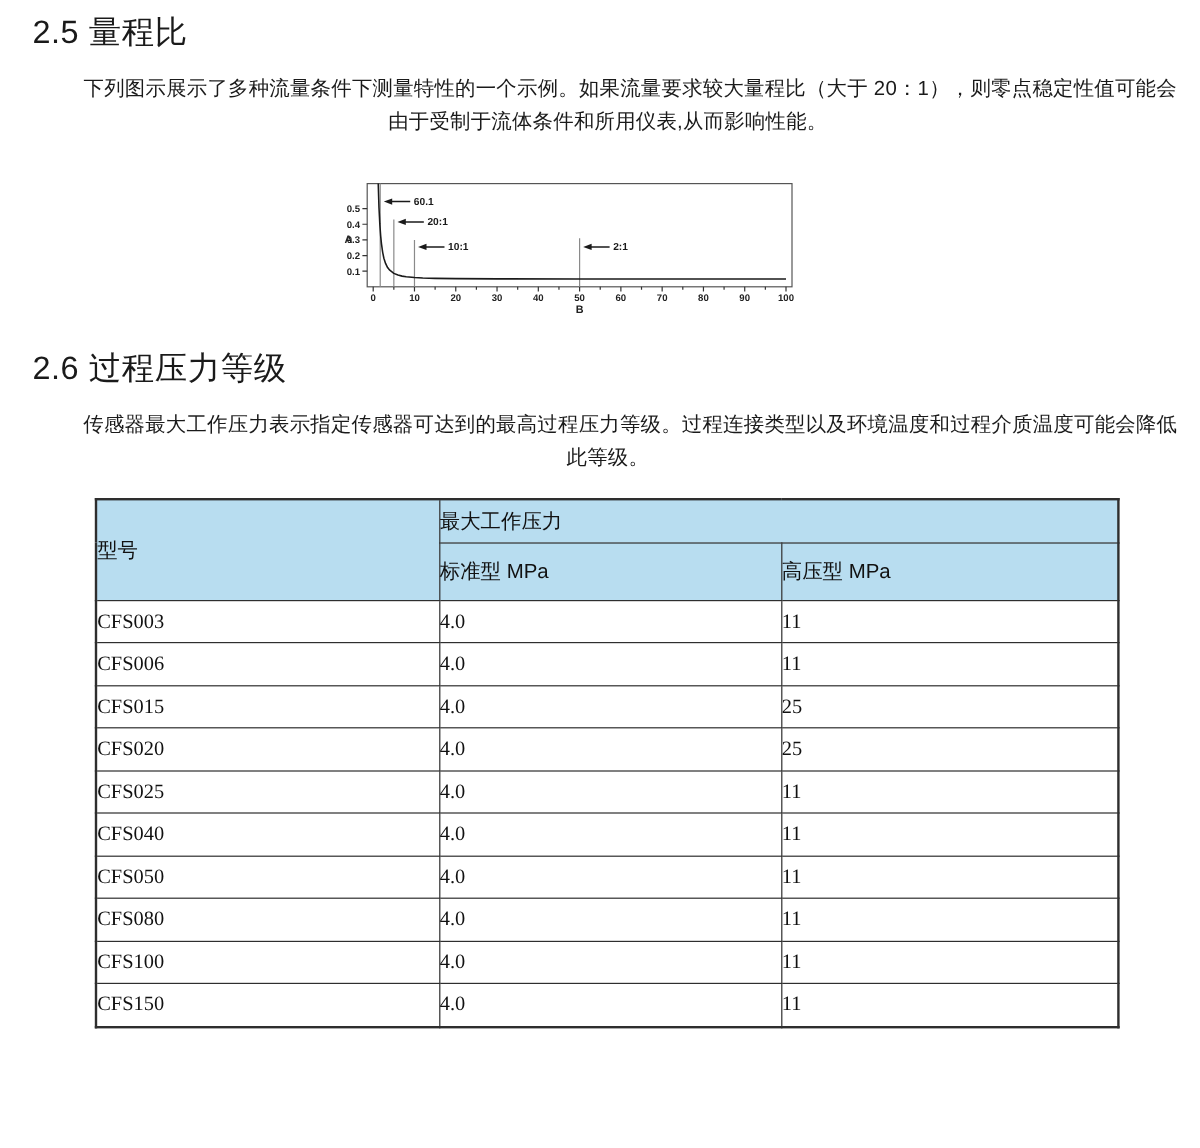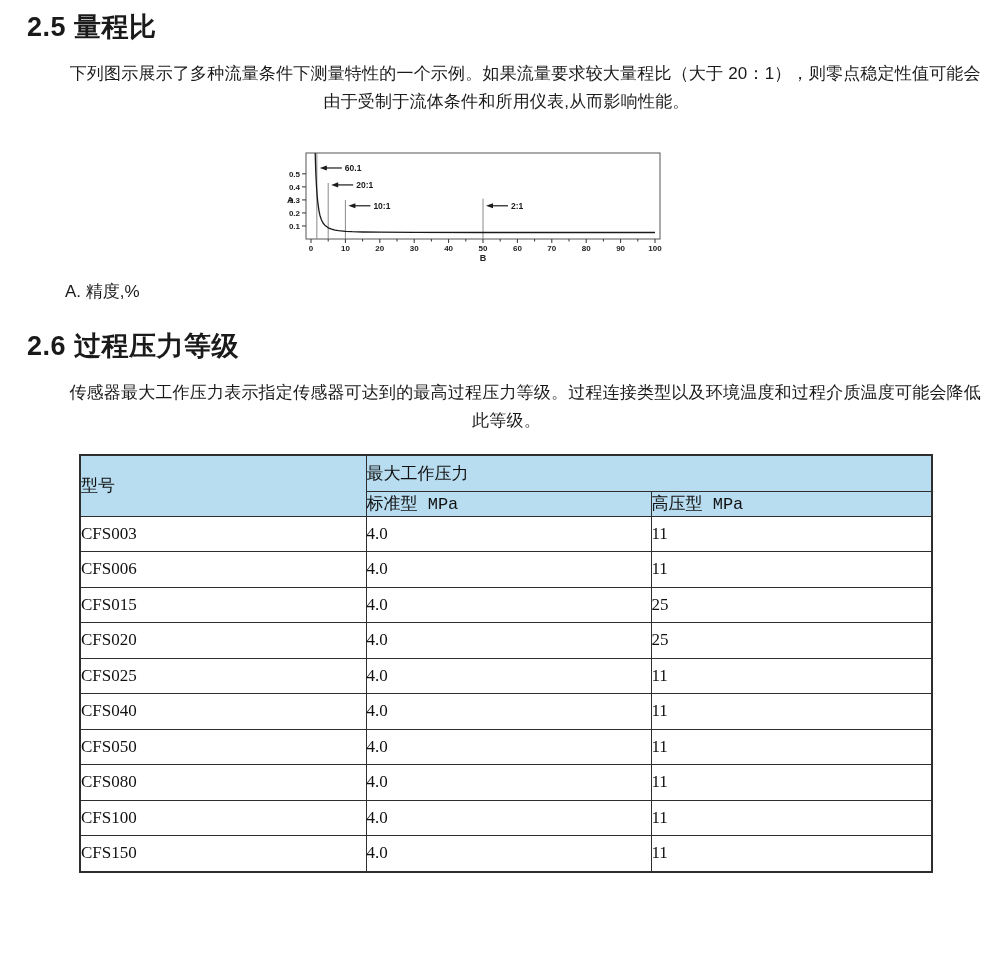--- a/index.html
+++ b/index.html
@@ -1,42 +1,42 @@
 <!DOCTYPE html>
 <html><head>
 <meta charset="utf-8">
 <style>
   html,body{margin:0;padding:0;}
   body{
     width:1000px;height:957px;background:#ffffff;overflow:hidden;
     font-family:"Liberation Sans","DejaVu Sans",sans-serif;color:#1a1a1a;
   }
   .sec-heading{
-    font-size:27px;font-weight:700;line-height:38px;
+    font-size:27px;font-weight:400;line-height:38px;
     margin:8px 0 0 27px;letter-spacing:.5px;
   }
   .body-para{
     font-size:17px;line-height:28px;margin:14px 14px 0 27px;
     text-indent:2.2em;letter-spacing:.2px;text-align:center;
   }
   .figure-wrap{width:392px;height:116px;margin:34px 0 0 280px;position:relative;}
   .figure-wrap svg{display:block;}
   .legend-block{margin:12px 0 0 65px;font-size:17px;line-height:27px;}
   .pressure-table{
     border-collapse:collapse;table-layout:fixed;width:852px;
     margin:19px 0 0 79px;border:2px solid #2e2e2e;
   }
   .pressure-table th,.pressure-table td{
     border:1px solid #2e2e2e;text-align:left;vertical-align:middle;padding:0;
   }
   .pressure-table thead th{
     background:#b8ddf0;font-weight:400;font-size:17px;color:#111;
   }
   .row-group-header{height:36px;}
-  .row-sub-header{height:25px;font-family:Liberation Mono, monospace;}
+  .row-sub-header{height:48px;}
   .pressure-table tbody td{
     font-family:"Liberation Serif","DejaVu Serif",serif;
     font-size:17px;height:34.5px;color:#111;background:#fff;
   }
 </style>
 </head>
 <body>
 
 <h2 class="sec-heading">2.5 量程比</h2>
 
@@ -103,21 +103,20 @@
       <text x="93.4" y="58.57272727272727" font-size="8.5" font-weight="bold" fill="#1a1a1a">10:1</text>
       <line x1="203" y1="48.60606060606061" x2="203" y2="89" stroke="#8a8a8a" stroke-width="1"></line>
       <line x1="212" y1="55.77272727272727" x2="228" y2="55.77272727272727" stroke="#1a1a1a" stroke-width="1.2"></line>
       <polygon points="206,55.77272727272727 213,53.17272727272727 213,58.372727272727275" fill="#1a1a1a"></polygon>
       <text x="231" y="58.57272727272727" font-size="8.5" font-weight="bold" fill="#1a1a1a">2:1</text>
       <polyline points="35.2,3.0 35.5,13.2 35.8,22.7 36.2,30.4 36.5,36.6 37.2,46.3 37.9,53.2 38.9,60.3 39.9,65.2 41.3,69.5 43.0,73.0 44.8,75.2 48.2,77.8 51.6,79.2 55.1,80.1 58.5,80.7 65.4,81.3 72.3,81.7 82.6,82.0 99.8,82.2 134.2,82.4 203.0,82.5 375.0,82.5" fill="none" stroke="#1a1a1a" stroke-width="1.3" stroke-linejoin="round"></polyline>
     </svg>
 </div>
 
 <div class="legend-block">
-  <div>A. 精度,%</div>
 </div>
 
 <h2 class="sec-heading" style="margin-top:22px">2.6 过程压力等级</h2>
 
 <p class="body-para">传感器最大工作压力表示指定传感器可达到的最高过程压力等级。过程连接类型以及环境温度和过程介质温度可能会降低此等级。</p>
 
 <table class="pressure-table">
   <colgroup>
     <col style="width:286px">
       <col style="width:285px">

